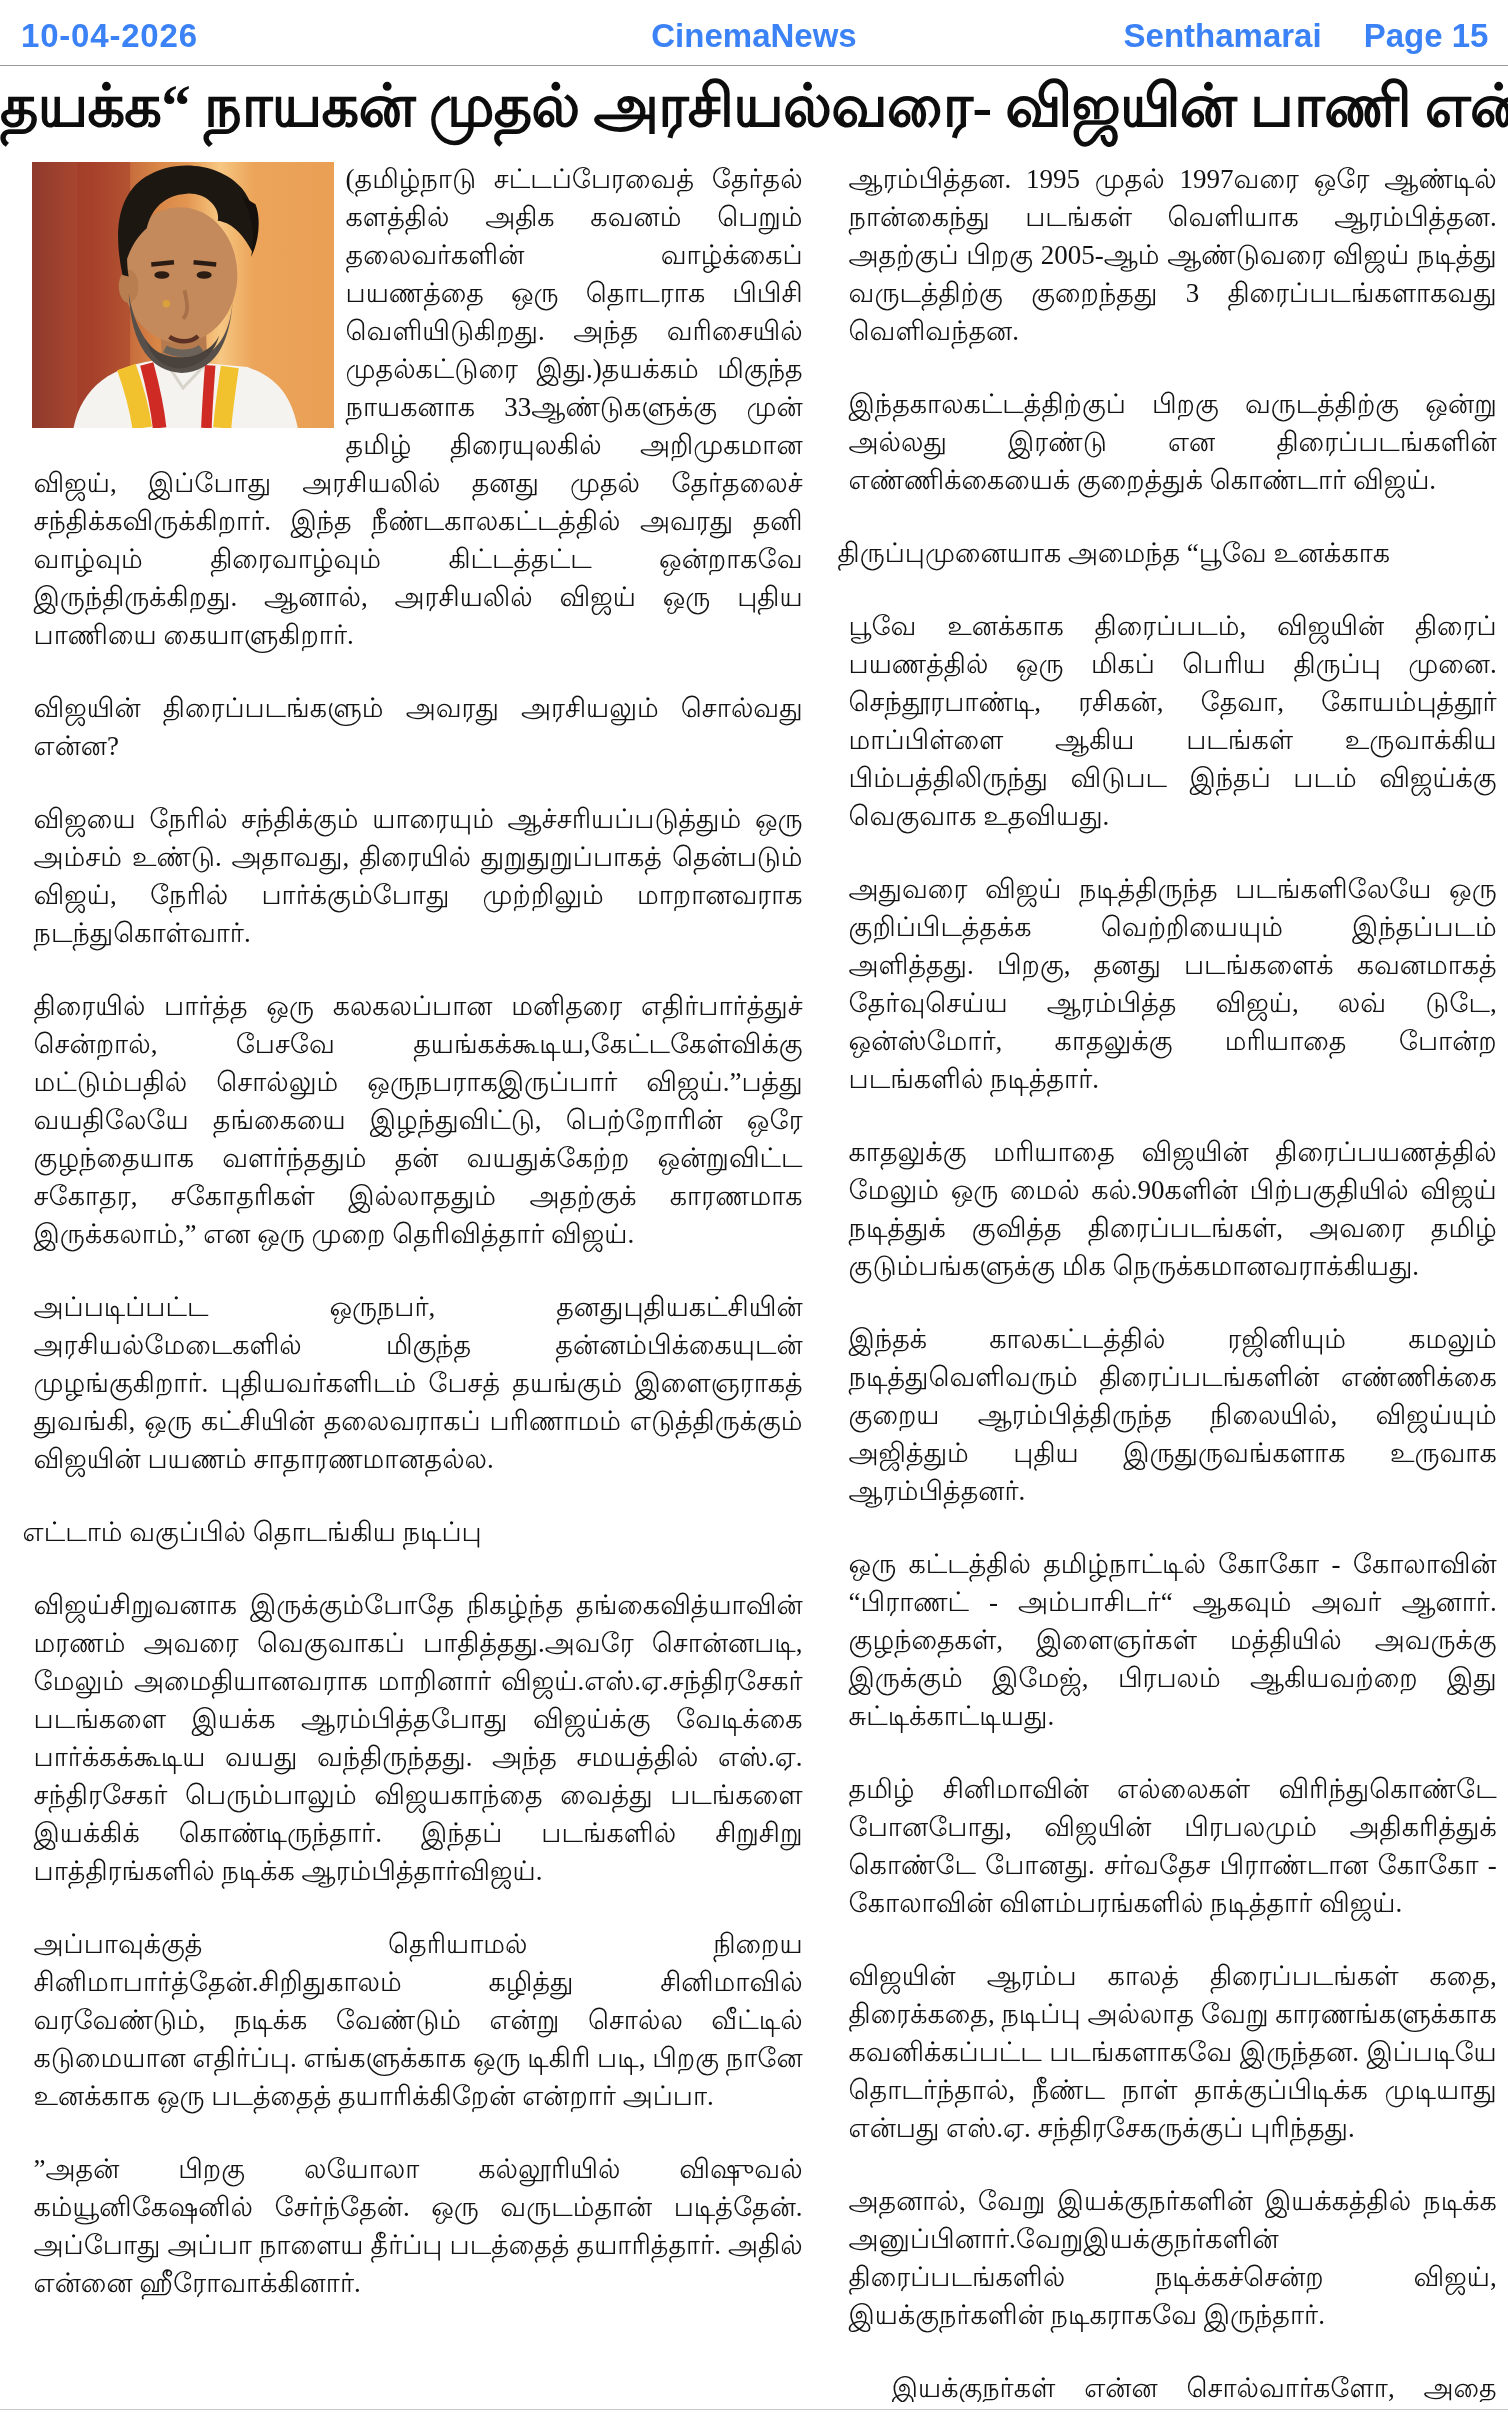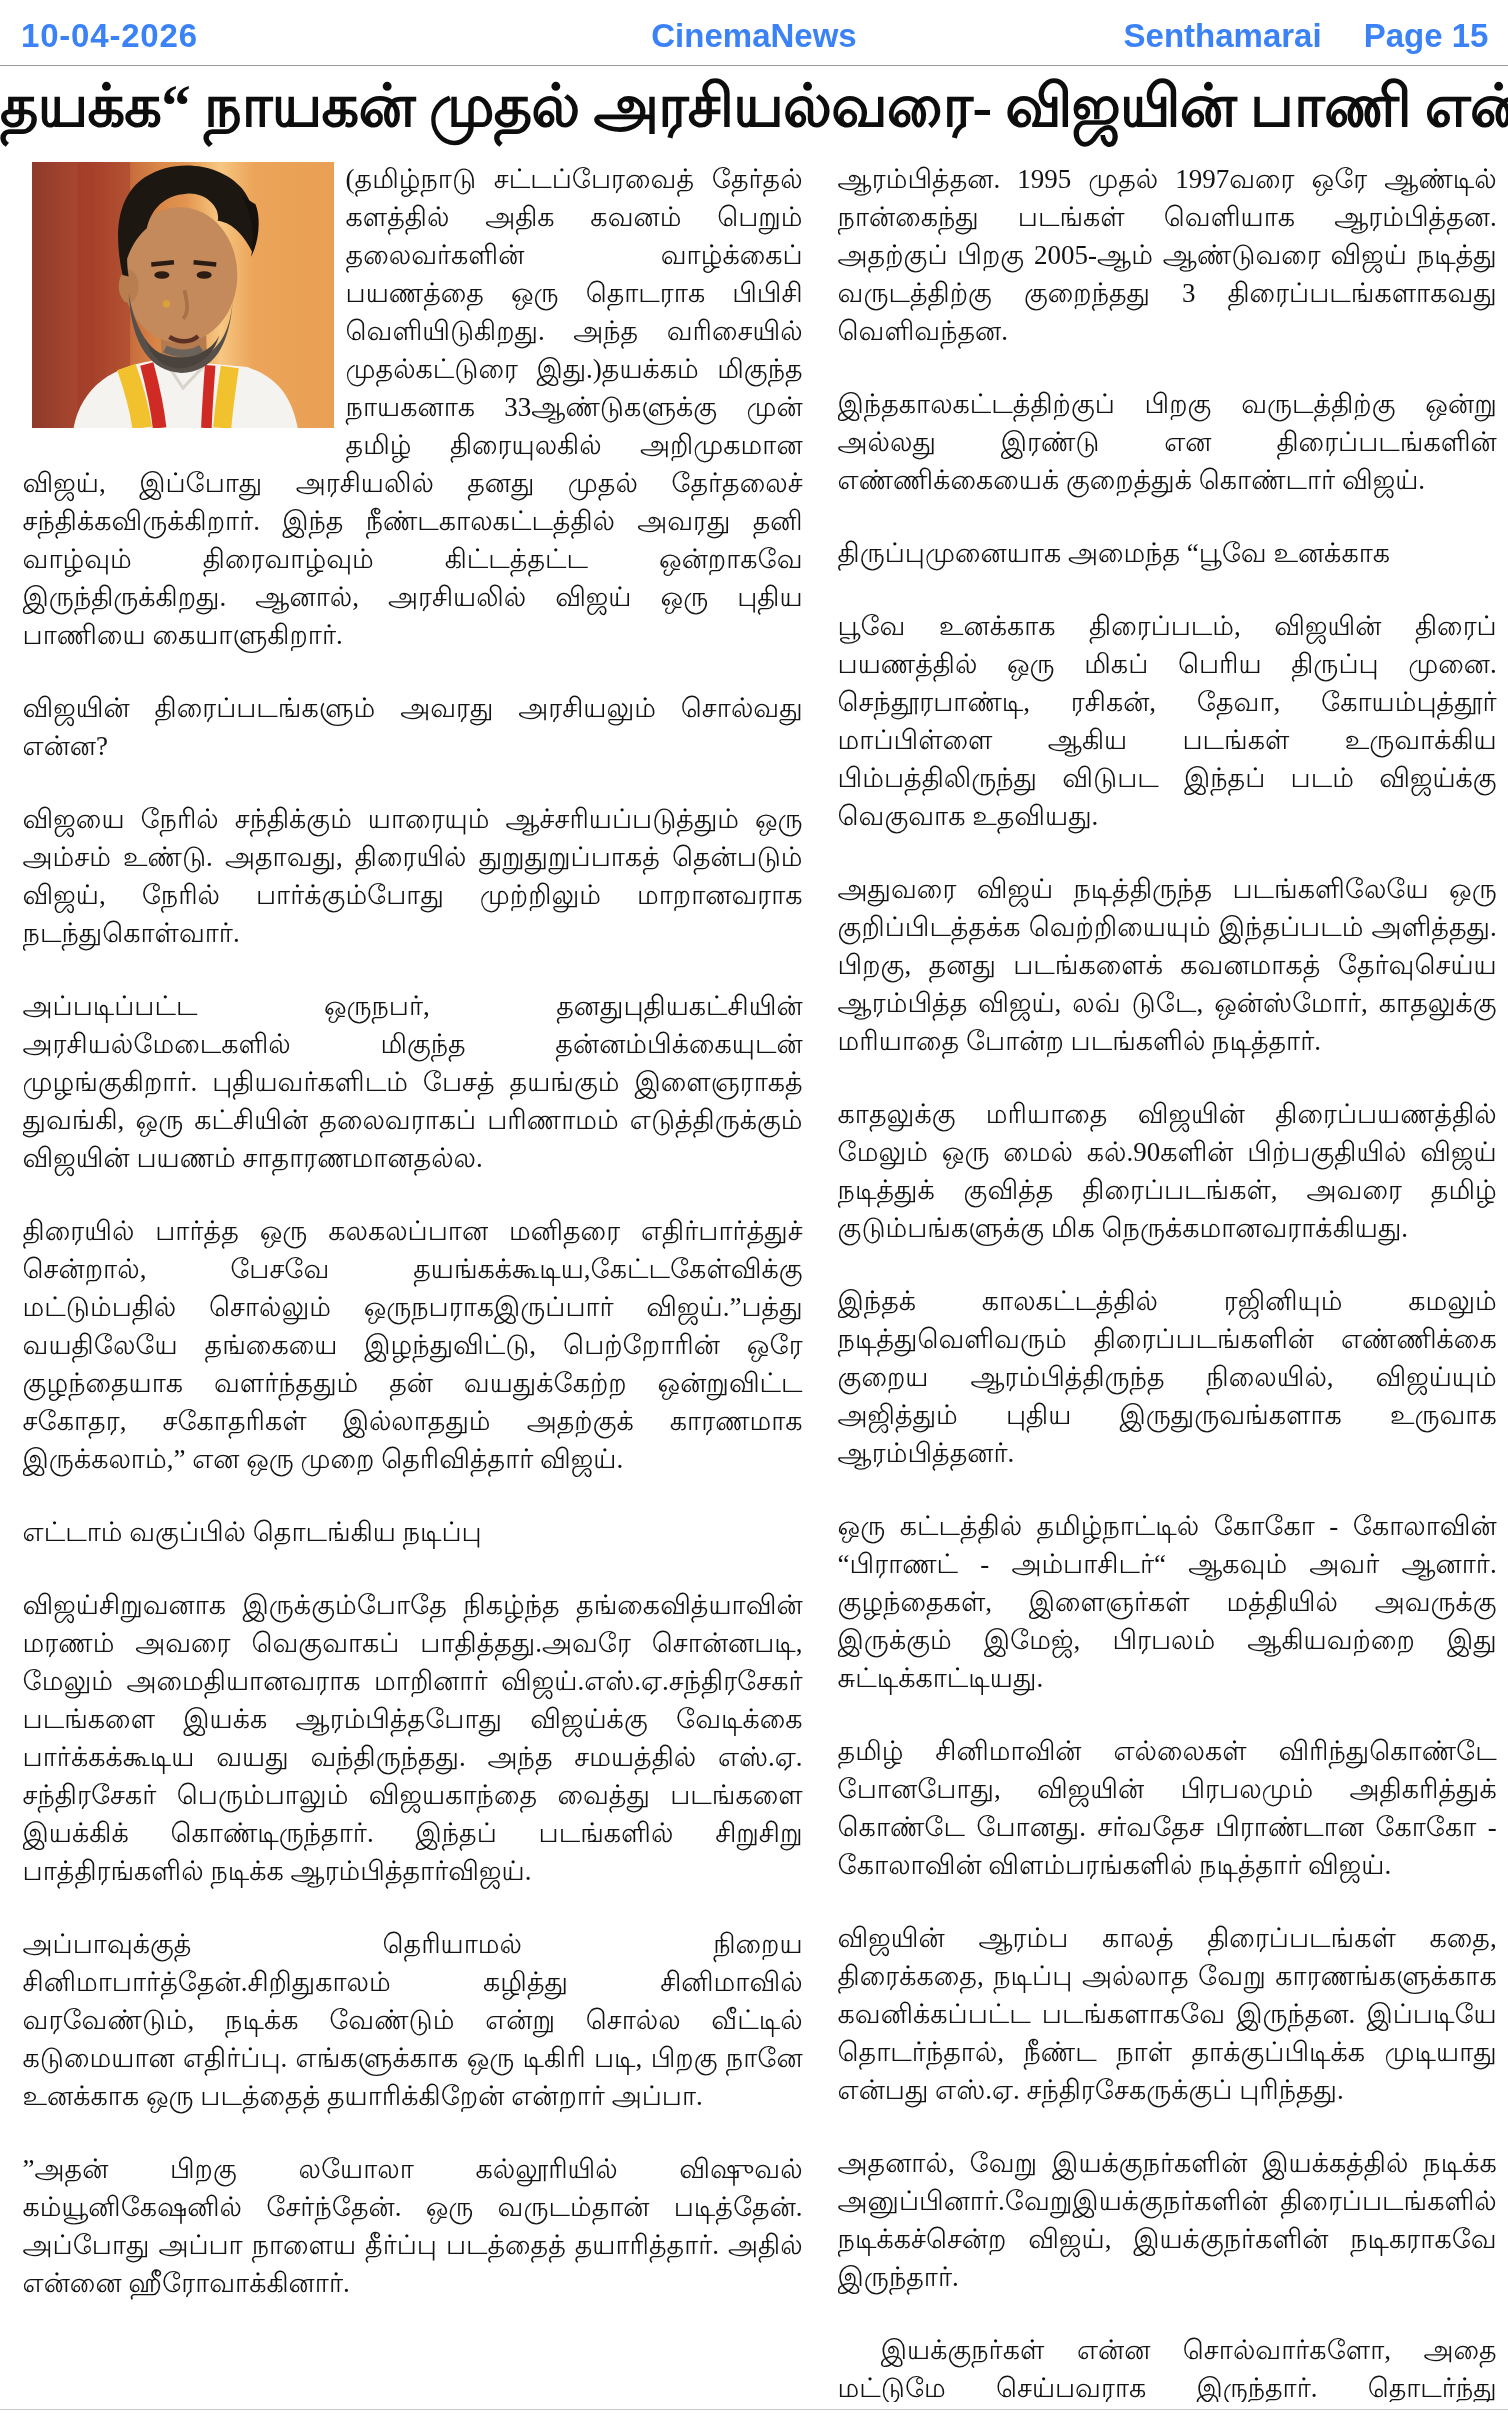--- a/index.html
+++ b/index.html
@@ -32,21 +32,21 @@
     position:absolute;top:160px;left:22.6px;right:11.3px;bottom:10.6px;
     display:flex;gap:35px;overflow:hidden;
   }
   .col{
     text-align:justify;
     font-size:27px;line-height:38px;
     overflow:hidden;
   }
   .col-left{width:780px;flex:none;}
   .col-right{flex:1;}
-  .col p{margin:0 0 35px 0;}
+  .col p{margin:0 0 35px 11px;}
   .col p.subhead{margin:0 0 35px 0;}
   .col p.indent{text-indent:1.6em;}
   
   .photo-wrap{
     float:left;width:302px;height:266px;margin:2.3px 12px 7.5px 9px;
     background:#e9a055;overflow:hidden;
   }
   .photo-wrap svg{display:block;width:100%;height:100%;}
   body::after{
     content:"";position:absolute;left:0;right:0;bottom:3px;
@@ -120,22 +120,22 @@
 
         <path d="M120,150 C108,95 112,45 150,20 C190,-6 250,2 278,35 C298,60 300,95 292,120 C278,92 262,80 246,78 C250,60 230,40 205,42 C175,44 158,62 152,88 C138,100 126,120 120,150 Z" fill="#1d1712"></path>
         <path d="M120,150 C116,120 120,95 132,78 C126,105 124,128 128,152 Z" fill="#1d1712"></path>
         <path d="M278,45 C292,70 296,100 290,126 C300,108 304,76 296,56 Z" fill="#15100c"></path>
       </svg>
     </div>
     <p>(தமிழ்நாடு சட்டப்பேரவைத் தேர்தல் களத்தில் அதிக கவனம் பெறும் தலைவர்களின் வாழ்க்கைப் பயணத்தை ஒரு தொடராக பிபிசி வெளியிடுகிறது. அந்த வரிசையில் முதல்கட்டுரை இது.)தயக்கம் மிகுந்த நாயகனாக 33ஆண்டுகளுக்கு முன் தமிழ் திரையுலகில் அறிமுகமான விஜய், இப்போது அரசியலில் தனது முதல் தேர்தலைச் சந்திக்கவிருக்கிறார். இந்த நீண்டகாலகட்டத்தில் அவரது தனி வாழ்வும் திரைவாழ்வும் கிட்டத்தட்ட ஒன்றாகவே இருந்திருக்கிறது. ஆனால், அரசியலில் விஜய் ஒரு புதிய பாணியை கையாளுகிறார்.</p>
     <div>
         <p class="">விஜயின் திரைப்படங்களும் அவரது அரசியலும் சொல்வது என்ன?</p>
         <p class="">விஜயை நேரில் சந்திக்கும் யாரையும் ஆச்சரியப்படுத்தும் ஒரு அம்சம் உண்டு. அதாவது, திரையில் துறுதுறுப்பாகத் தென்படும் விஜய், நேரில் பார்க்கும்போது முற்றிலும் மாறானவராக நடந்துகொள்வார்.</p>
+        <p class="">திரையில் பார்த்த ஒரு கலகலப்பான மனிதரை எதிர்பார்த்துச் சென்றால், பேசவே தயங்கக்கூடிய,கேட்டகேள்விக்கு மட்டும்பதில் சொல்லும் ஒருநபராகஇருப்பார் விஜய்.”பத்து வயதிலேயே தங்கையை இழந்துவிட்டு, பெற்றோரின் ஒரே குழந்தையாக வளர்ந்ததும் தன் வயதுக்கேற்ற ஒன்றுவிட்ட சகோதர, சகோதரிகள் இல்லாததும் அதற்குக் காரணமாக இருக்கலாம்,” என ஒரு முறை தெரிவித்தார் விஜய்.</p>
         <p class="">அப்படிப்பட்ட ஒருநபர், தனதுபுதியகட்சியின் அரசியல்மேடைகளில் மிகுந்த தன்னம்பிக்கையுடன் முழங்குகிறார். புதியவர்களிடம் பேசத் தயங்கும் இளைஞராகத் துவங்கி, ஒரு கட்சியின் தலைவராகப் பரிணாமம் எடுத்திருக்கும் விஜயின் பயணம் சாதாரணமானதல்ல.</p>
-        <p class="">திரையில் பார்த்த ஒரு கலகலப்பான மனிதரை எதிர்பார்த்துச் சென்றால், பேசவே தயங்கக்கூடிய,கேட்டகேள்விக்கு மட்டும்பதில் சொல்லும் ஒருநபராகஇருப்பார் விஜய்.”பத்து வயதிலேயே தங்கையை இழந்துவிட்டு, பெற்றோரின் ஒரே குழந்தையாக வளர்ந்ததும் தன் வயதுக்கேற்ற ஒன்றுவிட்ட சகோதர, சகோதரிகள் இல்லாததும் அதற்குக் காரணமாக இருக்கலாம்,” என ஒரு முறை தெரிவித்தார் விஜய்.</p>
         <p class="subhead">எட்டாம் வகுப்பில் தொடங்கிய நடிப்பு</p>
         <p class="">விஜய்சிறுவனாக இருக்கும்போதே நிகழ்ந்த தங்கைவித்யாவின் மரணம் அவரை வெகுவாகப் பாதித்தது.அவரே சொன்னபடி, மேலும் அமைதியானவராக மாறினார் விஜய்.எஸ்.ஏ.சந்திரசேகர் படங்களை இயக்க ஆரம்பித்தபோது விஜய்க்கு வேடிக்கை பார்க்கக்கூடிய வயது வந்திருந்தது. அந்த சமயத்தில் எஸ்.ஏ. சந்திரசேகர் பெரும்பாலும் விஜயகாந்தை வைத்து படங்களை இயக்கிக் கொண்டிருந்தார். இந்தப் படங்களில் சிறுசிறு பாத்திரங்களில் நடிக்க ஆரம்பித்தார்விஜய்.</p>
         <p class="">அப்பாவுக்குத் தெரியாமல் நிறைய சினிமாபார்த்தேன்.சிறிதுகாலம் கழித்து சினிமாவில் வரவேண்டும், நடிக்க வேண்டும் என்று சொல்ல வீட்டில் கடுமையான எதிர்ப்பு. எங்களுக்காக ஒரு டிகிரி படி, பிறகு நானே உனக்காக ஒரு படத்தைத் தயாரிக்கிறேன் என்றார் அப்பா.</p>
         <p class="">”அதன் பிறகு லயோலா கல்லூரியில் விஷுவல் கம்யூனிகேஷனில் சேர்ந்தேன். ஒரு வருடம்தான் படித்தேன். அப்போது அப்பா நாளைய தீர்ப்பு படத்தைத் தயாரித்தார். அதில் என்னை ஹீரோவாக்கினார்.</p>
       </div>
   </div>
 
   <div class="col col-right">
     <div>
         <p class="">ஆரம்பித்தன. 1995 முதல் 1997வரை ஒரே ஆண்டில் நான்கைந்து படங்கள் வெளியாக ஆரம்பித்தன. அதற்குப் பிறகு 2005-ஆம் ஆண்டுவரை விஜய் நடித்து வருடத்திற்கு குறைந்தது 3 திரைப்படங்களாகவது வெளிவந்தன.</p>

